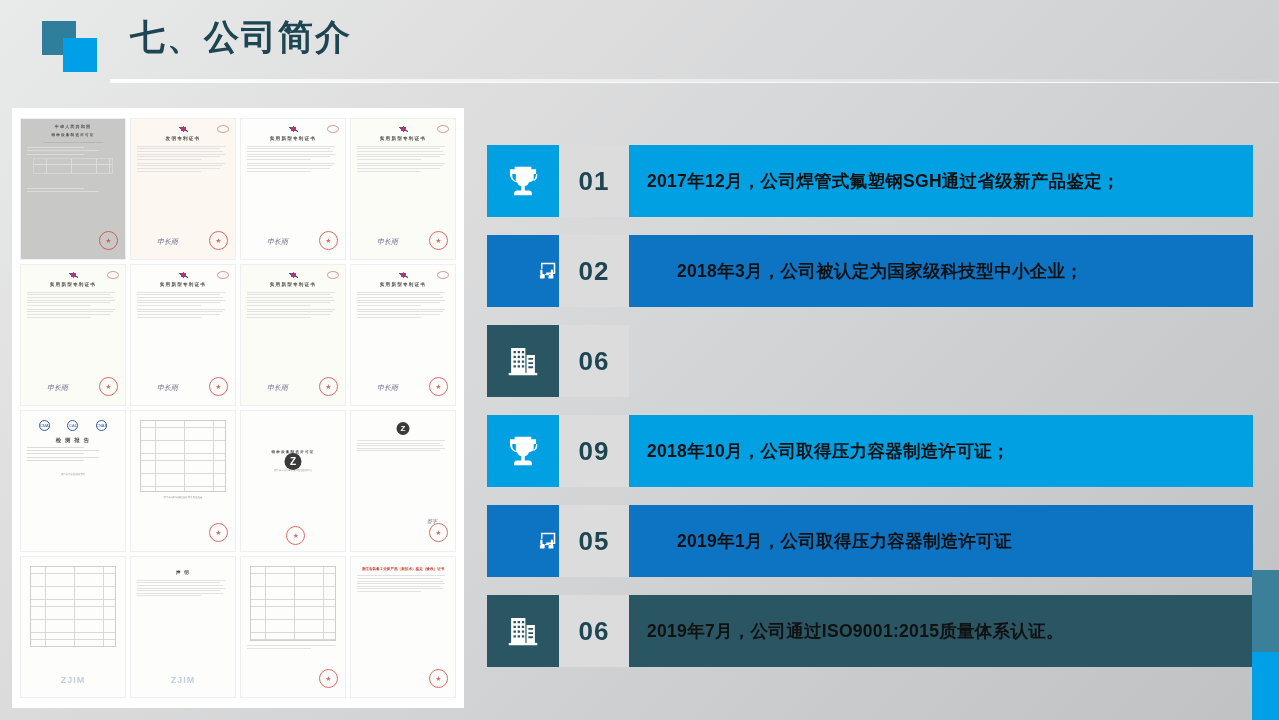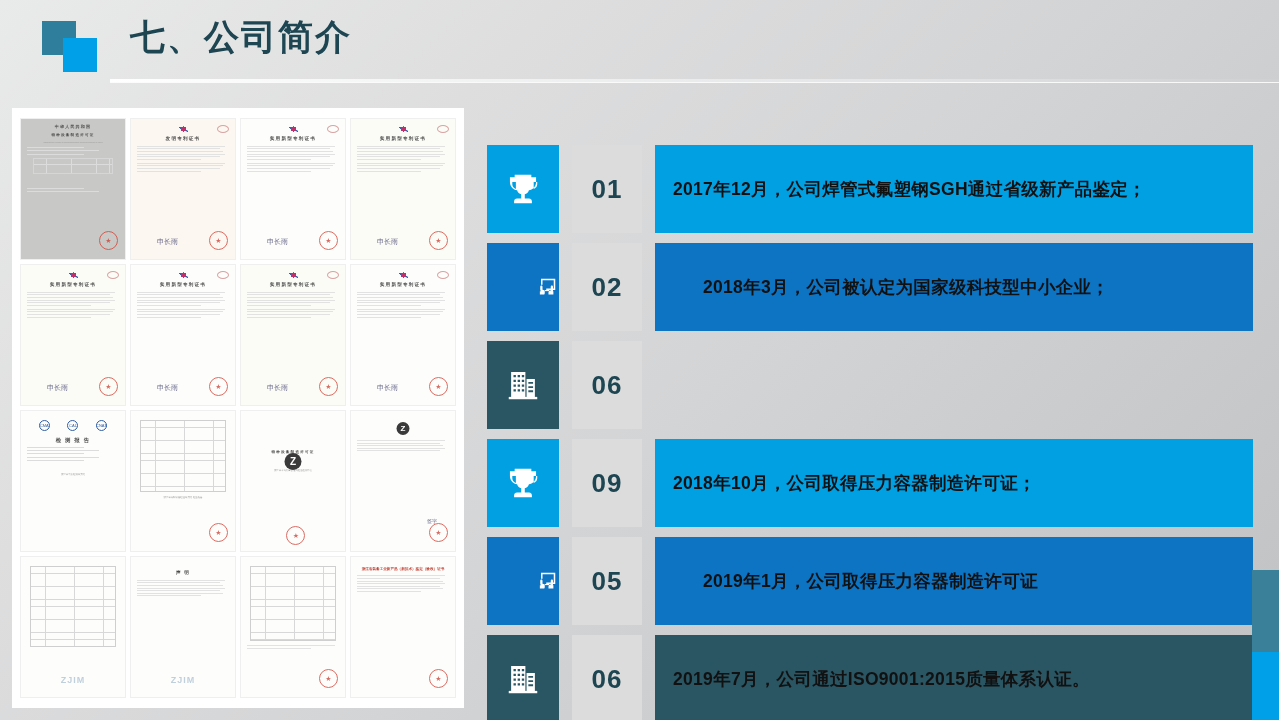--- a/index.html
+++ b/index.html
@@ -87,21 +87,21 @@
     width: 19px; height: 19px; border-radius: 50%;
     border: 1.4px solid #cf3b30; opacity: .75;
   }
   .cert .seal::after {
     content: "★"; position: absolute; left: 50%; top: 50%;
     transform: translate(-50%,-50%); color: #cf3b30; font-size: 7px;
   }
   .cert .sign {
     position: absolute; left: 26px; bottom: 12px;
     font-family: "Liberation Serif", serif;
-    font-size: 7px; color: #3b3b6b; opacity: .8;
+    font-style: italic; font-size: 7px; color: #3b3b6b; opacity: .8;
   }
   .cert .redcircle {
     position: absolute; right: 6px; top: 6px;
     width: 12px; height: 8px; border: .8px solid #d8a3a3; border-radius: 50%;
   }
   .cert .tbl {
     width: 88%; margin: 3px auto 0 auto; border: .6px solid #d6d6d6;
     height: 16px;
     background:
       repeating-linear-gradient(to right, transparent 0 12px, #dcdcdc 12px 12.6px),
@@ -129,21 +129,21 @@
       repeating-linear-gradient(to right, transparent 0 14px, #d8d8d8 14px 14.6px),
       repeating-linear-gradient(to bottom, transparent 0 6px, #d8d8d8 6px 6.6px);
   }
   .cert .redtitle {
     text-align: center; font-size: 3.6px; color: #c0392b; font-weight: bold;
     margin: 4px 0 2px 0; line-height: 1.8;
   }
 
   
   #timeline { position: absolute; left: 487px; top: 145px; width: 766px; }
-  .row { display: flex; height: 88px; margin-bottom: 10px; gap: 13px; }
+  .row { display: flex; height: 72px; margin-bottom: 18px; }
   .icon-cell {
     width: 72px; flex: 0 0 72px;
     display: flex; align-items: center; justify-content: center;
   }
   .icon-cell svg { width: 38px; height: 38px; fill: #ffffff; }
   .num-cell {
     width: 70px; flex: 0 0 70px;
     background: #dcdcdc;
     display: flex; align-items: center; justify-content: center;
     font-size: 26px; font-weight: bold; color: #1d4552;

